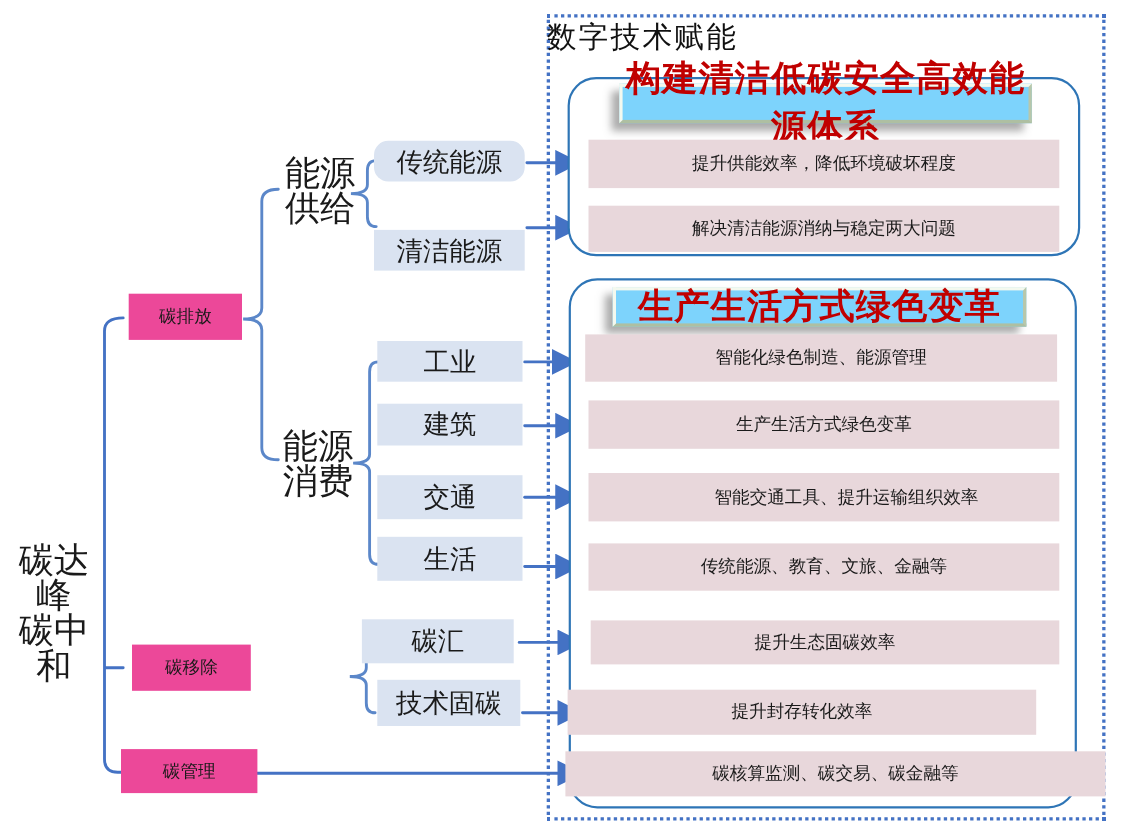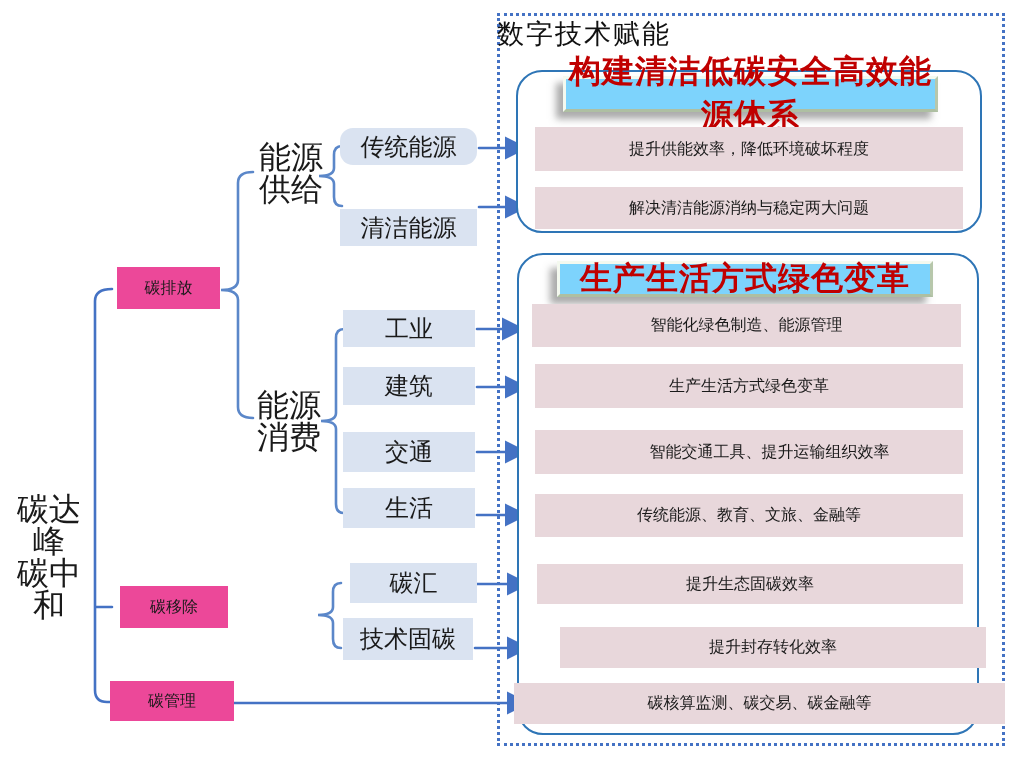--- a/index.html
+++ b/index.html
@@ -77,34 +77,34 @@
     <span style="display:block">能源</span>
     <span style="display:block">消费</span>
   </div>
 
   <div class="abs flexc leaf" style="left:340px;top:128px;width:137px;height:37px;border-radius:13px;">传统能源</div>
   <div class="abs flexc leaf" style="left:340px;top:187px;width:137px;height:37px;margin-top:22px;">清洁能源</div>
   <div class="abs flexc leaf" style="left:343px;top:310px;width:132px;height:37px;">工业</div>
   <div class="abs flexc leaf" style="left:343px;top:367px;width:132px;height:38px;">建筑</div>
   <div class="abs flexc leaf" style="left:343px;top:432px;width:132px;height:40px;">交通</div>
   <div class="abs flexc leaf" style="left:343px;top:488px;width:132px;height:40px;">生活</div>
-  <div class="abs flexc leaf" style="left:350px;top:563px;width:127px;height:40px;">碳汇</div>
+  <div class="abs flexc leaf" style="left:329px;top:563px;width:138px;height:40px;">碳汇</div>
   <div class="abs flexc leaf" style="left:343px;top:618px;width:130px;height:42px;">技术固碳</div>
 
   <div class="abs dotted-frame" style="left:497px;top:13px;width:508px;height:733px;"></div>
   <div class="abs panel-title" style="left:497px;top:16px;width:508px;">数字技术赋能</div>
 
   <div class="abs group" style="left:516px;top:70px;width:466px;height:163px;"></div>
   <div class="abs flexc banner" style="left:563px;top:76px;width:375px;height:36px;">构建清洁低碳安全高效能源体系</div>
   <div class="abs flexc prow" style="left:535px;top:127px;width:428px;height:44px;">提升供能效率，降低环境破坏程度</div>
   <div class="abs flexc prow" style="left:535px;top:187px;width:428px;height:42px;">解决清洁能源消纳与稳定两大问题</div>
 
   <div class="abs group" style="left:517px;top:253px;width:462px;height:482px;"></div>
   <div class="abs flexc banner" style="left:557px;top:261px;width:376px;height:36px;">生产生活方式绿色变革</div>
   <div class="abs flexc prow" style="left:532px;top:304px;width:429px;height:43px;">智能化绿色制造、能源管理</div>
   <div class="abs flexc prow" style="left:535px;top:364px;width:428px;height:44px;">生产生活方式绿色变革</div>
   <div class="abs flexc prow" style="left:535px;top:430px;width:428px;height:44px;padding-left:41px;">智能交通工具、提升运输组织效率</div>
   <div class="abs flexc prow" style="left:535px;top:494px;width:428px;height:43px;">传统能源、教育、文旅、金融等</div>
   <div class="abs flexc prow" style="left:537px;top:564px;width:426px;height:40px;">提升生态固碳效率</div>
-  <div class="abs flexc prow" style="left:560px;top:627px;width:426px;height:41px;">提升封存转化效率</div>
+  <div class="abs flexc prow" style="left:516px;top:627px;width:426px;height:41px;">提升封存转化效率</div>
   <div class="abs flexc prow" style="left:514px;top:683px;width:491px;height:41px;">碳核算监测、碳交易、碳金融等</div>
 
 </div>
 
 </body></html>

